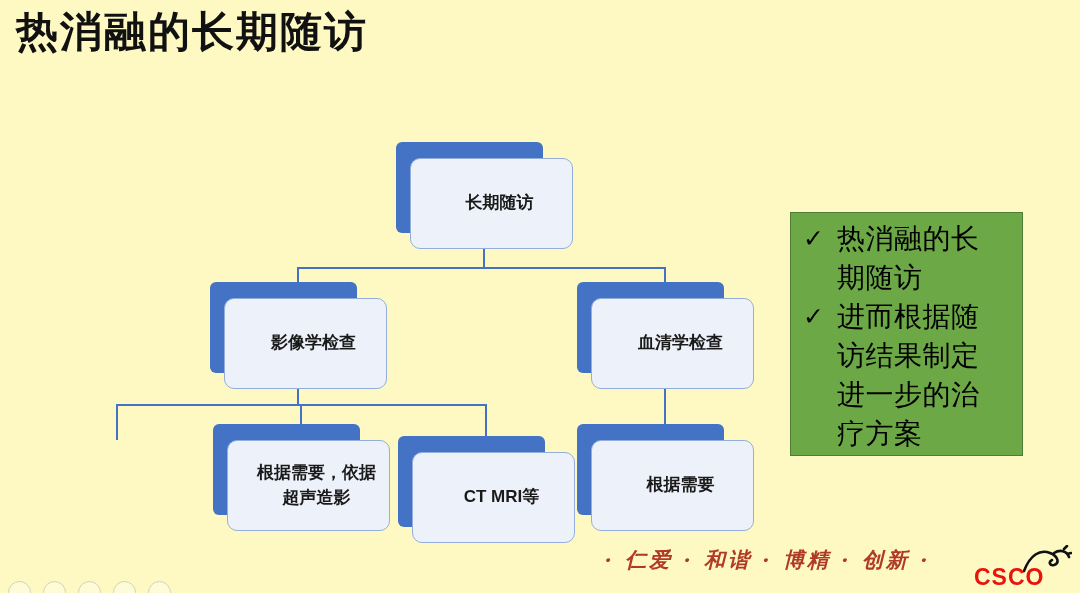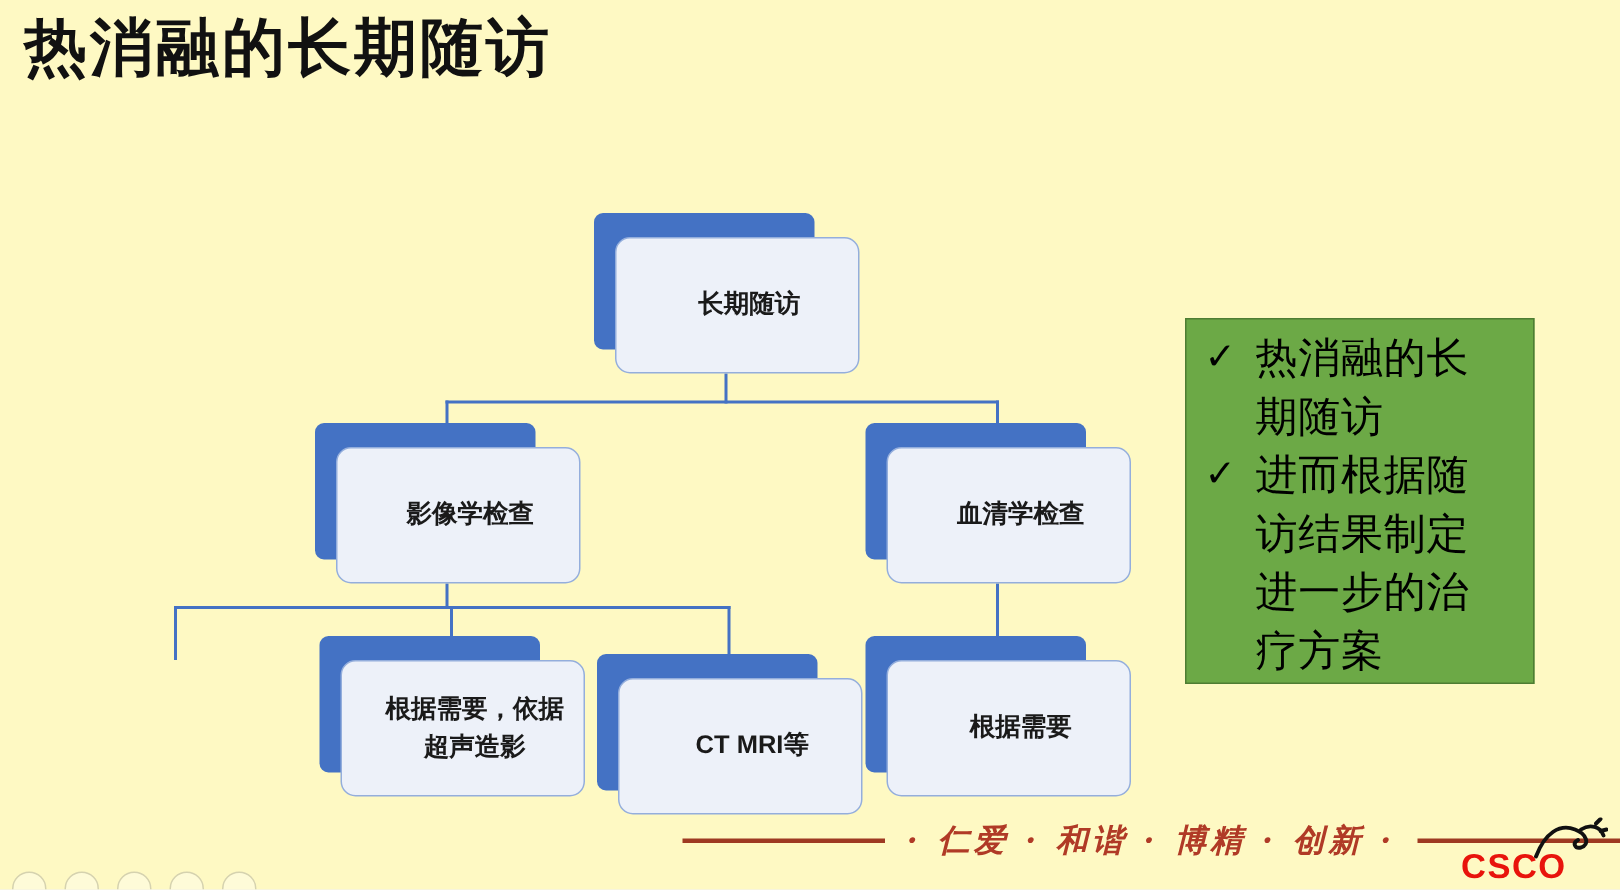--- a/index.html
+++ b/index.html
@@ -45,21 +45,21 @@
   .callout-check{
     flex:0 0 34px;font-size:25px;font-weight:700;line-height:39px;color:#000;
   }
   .callout-text{
     max-width:150px;font-size:28px;line-height:39px;color:#000;
     letter-spacing:.5px;
   }
   
   .footer-band{
     position:absolute;left:455px;right:0;top:546px;height:28px;
-    display:flex;align-items:center;
+    display:flex;align-items:center;flex-direction:column;
   }
   .footer-line{flex:1;height:3px;background:#9E3A22;}
   .footer-motto{
     margin:0 14px;white-space:nowrap;
     font-family:"DejaVu Serif","Liberation Serif",serif;
     font-weight:700;font-style:italic;
     font-size:21px;letter-spacing:3px;color:#B03A26;
   }
   
   .csco-logo{

